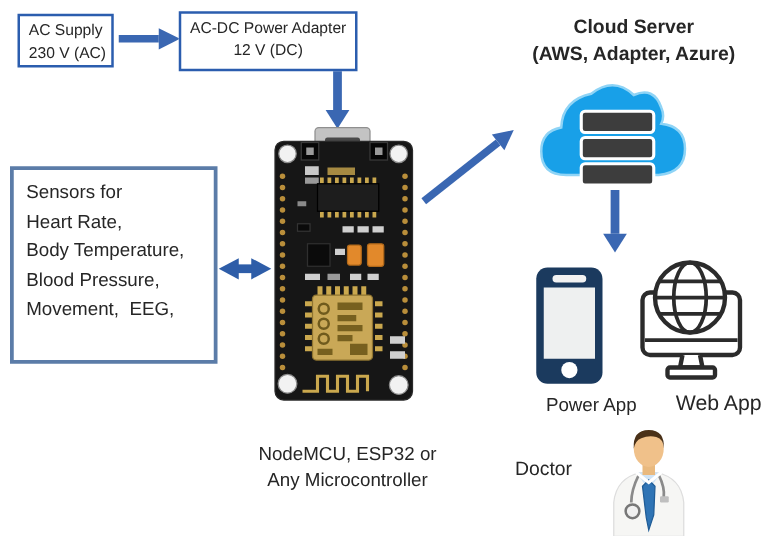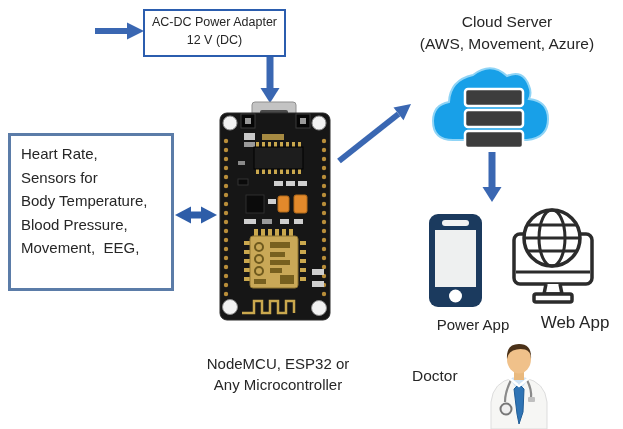--- a/index.html
+++ b/index.html
@@ -14,21 +14,21 @@
   .abs{position:absolute;}
   .bluebox{border:2.5px solid var(--box-border-blue); color:var(--text-dark); background:#fff;
     font-size:12.5px; line-height:18px; box-sizing:border-box;}
   .bluebox .bl{white-space:nowrap;}
   #ac-supply-box{left:14px;top:11px;width:77px;height:43px;padding:2px 0 0 7px;}
   #adapter-box{left:143px;top:9px;width:143px;height:48px;text-align:center;padding-top:2px;}
   #sensors-box{left:8px;top:133px;width:166px;height:158px;border:3px solid var(--sensors-border-blue);
     background:#fff;color:var(--text-dark);font-size:15px;line-height:23.5px;box-sizing:border-box;
     padding:6px 0 0 10px;}
   .lbl{color:var(--text-dark);white-space:nowrap;}
-  #cloud-label{left:407px;top:11px;width:200px;text-align:center;font-size:15.5px;line-height:22px;}
+  #cloud-label{left:407px;top:11px;width:200px;text-align:center;font-size:15.5px;line-height:22px;font-weight:bold;}
   #mcu-label{left:178px;top:333px;width:200px;text-align:center;font-size:15px;line-height:21px;margin-top:20px;}
   #mobile-label{left:425px;top:316px;width:96px;text-align:center;font-size:15px;}
   #web-label{left:532px;top:313px;width:86px;text-align:center;font-size:17px;}
   #doctor-label{left:412px;top:367px;width:60px;font-size:15.5px;}
   svg{display:block;}
 </style>
 </head>
 <body>
 
 <div id="stage">
@@ -55,29 +55,33 @@
       <line x1="339" y1="161" x2="398.5" y2="114" stroke="var(--accent-blue)" stroke-width="6"></line>
       <polygon points="403.5,120.2 411,104 393.5,107.6" style="fill:var(--accent-blue)"></polygon>
     </g>
 
     <g>
       <line x1="492" y1="152" x2="492" y2="187" stroke="var(--accent-blue)" stroke-width="7"></line>
       <polygon points="482.5,187 501.5,187 492,202" style="fill:var(--accent-blue)"></polygon>
     </g>
   </svg>
 
+  <div class="abs bluebox" id="ac-supply-box">
+    <div class="bl">AC Supply</div>
+    <div class="bl">230 V (AC)</div>
+  </div>
 
   <div class="abs bluebox" id="adapter-box">
     <div class="bl">AC-DC Power Adapter</div>
     <div class="bl">12 V (DC)</div>
   </div>
 
   <div class="abs" id="sensors-box">
+    <div>Sensors for</div>
     <div>Heart Rate,</div>
-    <div>Sensors for</div>
     <div>Body Temperature,</div>
     <div>Blood Pressure,</div>
     <div>Movement, &nbsp;EEG,</div>
   </div>
 
   <svg class="abs" style="left:218px;top:101px;" width="114" height="221" viewBox="0 0 114 221">
 
     <rect x="34" y="1" width="44" height="27" rx="3" fill="#c3c3c3" stroke="#8f8f8f"></rect>
     <rect x="42" y="9" width="28" height="9" rx="2" fill="#4a4a4a"></rect>
     <rect x="34" y="22" width="44" height="6" fill="#9a9a9a"></rect>
@@ -252,21 +256,21 @@
     <path d="M28 38 Q22 50 22 60" fill="none" stroke="#8a8a8a" stroke-width="2.2"></path>
     <path d="M44 38 Q49 48 48 56" fill="none" stroke="#8a8a8a" stroke-width="2.2"></path>
     <circle cx="23" cy="67" r="5.5" fill="#efefef" stroke="#777" stroke-width="2"></circle>
     <rect x="45" y="55" width="7" height="5" rx="1" fill="#bfbfbf"></rect>
     <path d="M36 42 L31 47 L34 72 L36 82 L40 70 L41 47 Z" style="fill:var(--tie-blue)" stroke="#1f5c96"></path>
     <path d="M26 36 L36 44 L46 36" fill="none" stroke="#ffffff" stroke-width="2.5"></path>
   </svg>
 
   <div class="abs lbl" id="cloud-label">
     <div>Cloud Server</div>
-    <div>(AWS, Movement, Azure)</div>
+    <div>(AWS, Adapter, Azure)</div>
   </div>
 
   <div class="abs lbl" id="mcu-label">
     <div>NodeMCU, ESP32 or</div>
     <div>Any Microcontroller</div>
   </div>
 
   <div class="abs lbl" id="mobile-label">Power App</div>
   <div class="abs lbl" id="web-label">Web App</div>
   <div class="abs lbl" id="doctor-label">Doctor</div>

